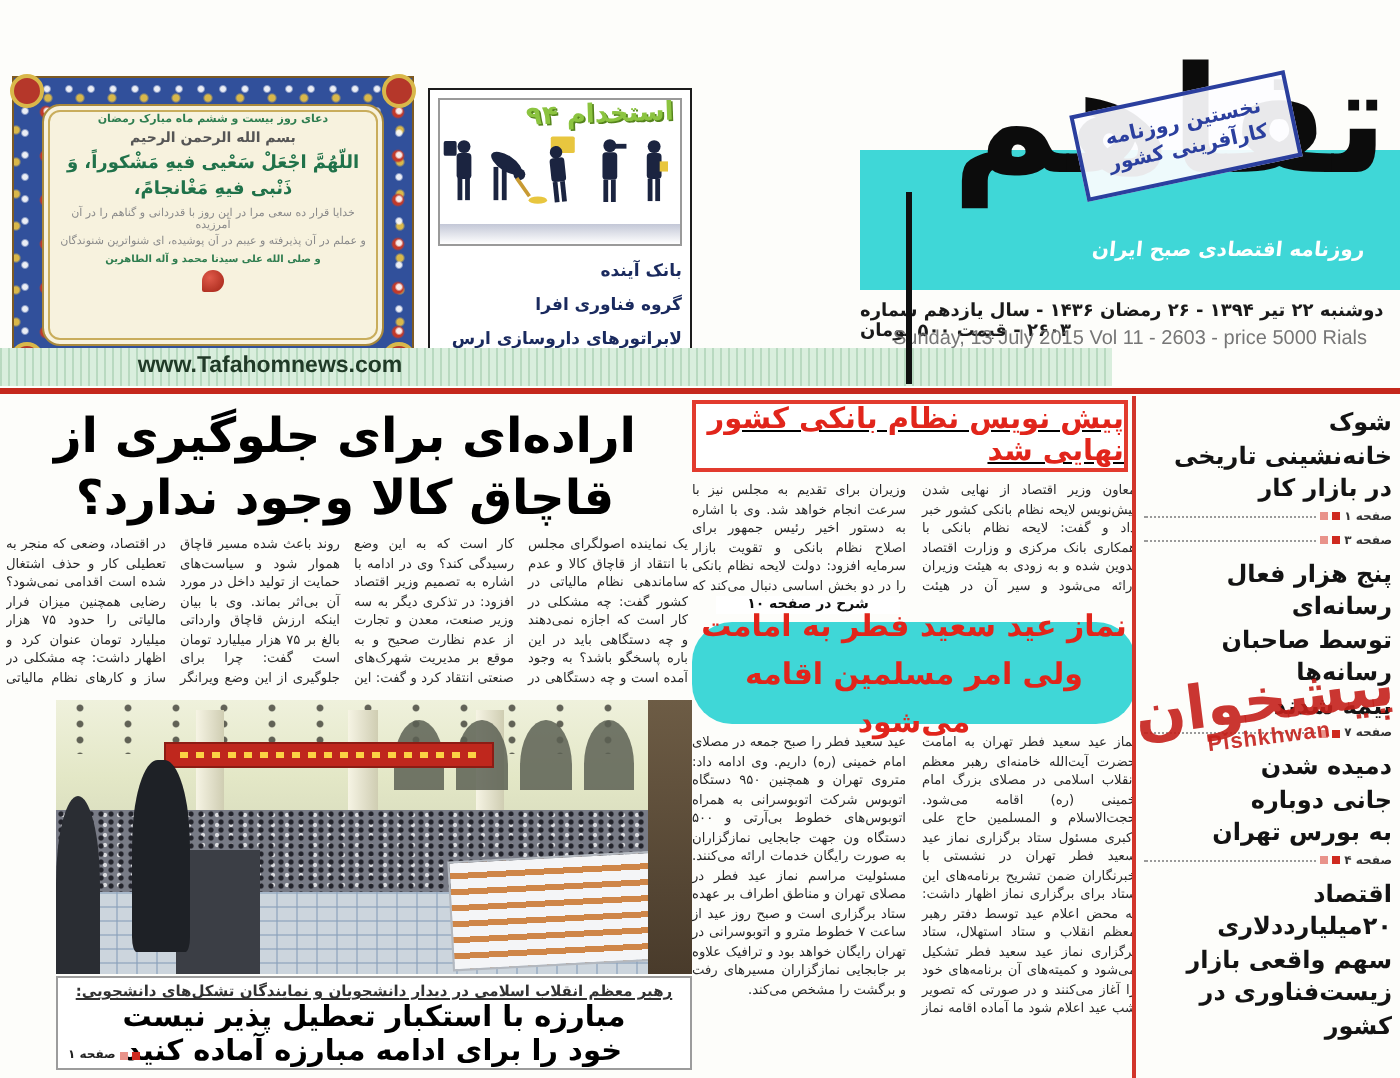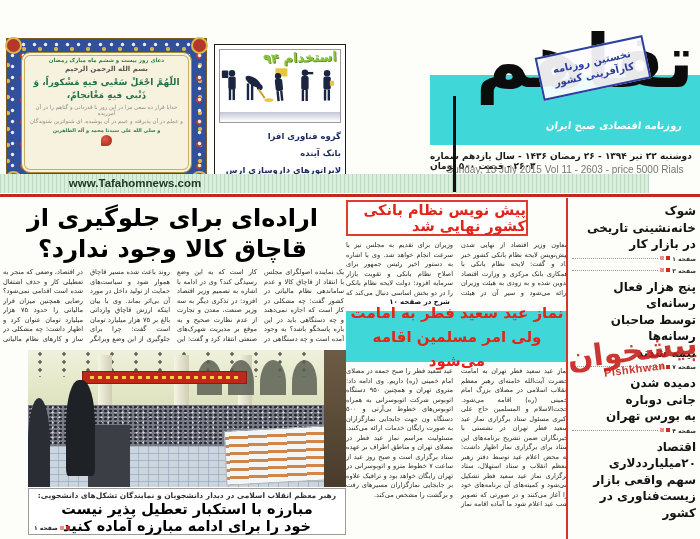--- a/index.html
+++ b/index.html
@@ -53,21 +53,21 @@
     transform:rotate(-12deg); border:2.5px solid #2b3f9e; background:rgba(253,253,255,.92);
     color:#2b3f9e; font-size:10px; font-weight:bold; text-align:center;
     display:flex; align-items:center; justify-content:center; line-height:13px; white-space:pre-line; }
   .logo-sub { position:absolute; right:18px; top:82px; z-index:3; color:#fff; font-size:10px;
     font-weight:bold; transform:skewX(-6deg); }
   .date-fa { position:absolute; top:113px; width:100%; text-align:left; font-size:9px;
     font-weight:bold; color:#1a1a1a; }
   .date-en { position:absolute; top:126px; width:100%; text-align:center; font-size:10px;
     color:#767676; font-family:"Liberation Sans", sans-serif; direction:ltr; }
 
-  .mint-strip { left:0; top:174px; width:649px; height:19px; background-color:#d9eedd;
+  .mint-strip { left:0; top:174px; width:556px; height:19px; background-color:#d9eedd;
     background-image:repeating-linear-gradient(90deg, rgba(110,170,125,.3) 0 1px, transparent 1px 4px); }
   .website { position:absolute; left:0; top:0; width:270px; height:19px; line-height:19px;
     text-align:center; font-size:11.5px; font-weight:bold; color:#203a27;
     font-family:"Liberation Sans", sans-serif; direction:ltr; }
   .red-rule { left:0; top:194px; width:700px; height:3px; background:#c5281c; }
 
   
   .lead-headline { left:0; top:203px; width:345px; text-align:center; font-size:24px;
     line-height:31px; font-weight:bold; color:#000; white-space:pre-line; }
   .bodytext { font-size:6.6px; line-height:9.5px; color:#2a2a2a; text-align:justify;
@@ -105,36 +105,36 @@
   .ph-speaker1 { position:absolute; left:12%; top:22%; width:9%; height:70%;
     background:#1e2126; border-radius:45% 45% 8% 8%; }
   .ph-speaker2 { position:absolute; left:0; top:35%; width:7%; height:65%;
     background:#2a2d33; border-radius:50% 50% 0 0; }
   .ph-podium { position:absolute; left:19%; top:55%; width:13%; height:45%; background:#3b3e45; }
   .ph-rightcol { position:absolute; right:0; top:0; width:7%; height:100%;
     background:linear-gradient(180deg,#6d5c45,#493b2b); }
 
   .caption-box { left:28px; top:488px; width:318px; height:47px; background:#fff;
     border:1px solid #9c9c9c; text-align:center; }
-  .photo-caption { font-size:7.5px; font-weight:bold; color:#333; margin-top:2px; }
+  .photo-caption { font-size:7.5px; font-weight:bold; color:#333; margin-top:2px;text-decoration:underline; }
   .quote { font-size:14.5px; line-height:16.5px; font-weight:bold; color:#000; white-space:pre-line; margin-top:1px; }
   .pageref { position:absolute; left:5px; bottom:3px; display:flex; align-items:center; gap:2px; direction:rtl; }
   .pageref .lbl { font-size:6px; font-weight:bold; color:#222; }
   .sq { width:4px; height:4px; display:inline-block; }
   .sq1 { background:#cf2a1f; } .sq2 { background:#e9938a; }
 
   
-  .bank-box { left:346px; top:200px; width:182px; height:36px; border:2px solid #e23b2e;
-    display:flex; align-items:center; justify-content:center; background:#fff; }
+  .bank-box { left:346px; top:200px; width:218px; height:36px; border:2px solid #e23b2e;
+    display:flex; align-items:center; justify-content:center; background:#fff;text-decoration:underline; }
   .bank-box span { font-size:14.5px; font-weight:bold; color:#e1251b; }
   .bank-body { left:346px; top:241px; width:222px; height:66px; columns:2; column-gap:8px; }
   .bank-more { position:absolute; left:12px; bottom:0; width:92px; background:#fff;
-    font-size:7px; font-weight:bold; color:#111; text-align:right; }
+    font-size:7px; font-weight:bold; color:#111; text-align:center; }
   .eid-box { left:346px; top:311px; width:222px; height:51px; background:#3fd7d7;
-    display:flex; align-items:center; justify-content:center; text-align:center; }
+    display:flex; align-items:center; justify-content:center; text-align:center;border-radius:20px; }
   .eid-box span { font-size:15px; line-height:24px; font-weight:bold; color:#e1251b; white-space:pre-line; }
   .eid-body { left:346px; top:367px; width:222px; height:172px; columns:2; column-gap:8px; }
 
   
   .side-vline { left:566px; top:198px; width:2px; height:341px; background:#d2352b; }
   .sidebar { left:572px; top:203px; width:124px; }
   .side-item { margin-bottom:5px; }
   .side-title { font-size:12px; font-weight:bold; line-height:16.5px; color:#141414;
     text-align:right; white-space:pre-line; }
   .marker { display:flex; align-items:center; gap:2px; margin-top:2px; direction:rtl; }
@@ -198,22 +198,22 @@
           <circle cx="116" cy="6" r="3.5"></circle>
             <rect x="112" y="9.5" width="8" height="14" rx="2"></rect>
           <rect x="119" y="14" width="4.5" height="5.5" fill="#e8c63f"></rect>
           <rect x="112.5" y="23.5" width="2.6" height="12"></rect>
             <rect x="116.6" y="23.5" width="2.6" height="12"></rect>
         </g>
       </svg>
       <div class="ad-reflect"></div>
     </div>
     <div class="ad-lines">
+      <div class="ad-line">بانک آینده</div>
       <div class="ad-line">گروه فناوری افرا</div>
-      <div class="ad-line">بانک آینده</div>
       <div class="ad-line">لابراتورهای داروسازی ارس بازار</div>
     </div>
   </div>
 
   <div class="abs logo-block">
     <div class="logo-band"></div>
     <div class="logo-desc"></div>
     <div class="logo-callig">تفاهم</div>
     <div class="logo-stamp">نخستین روزنامه
 کارآفرینی کشور</div>

